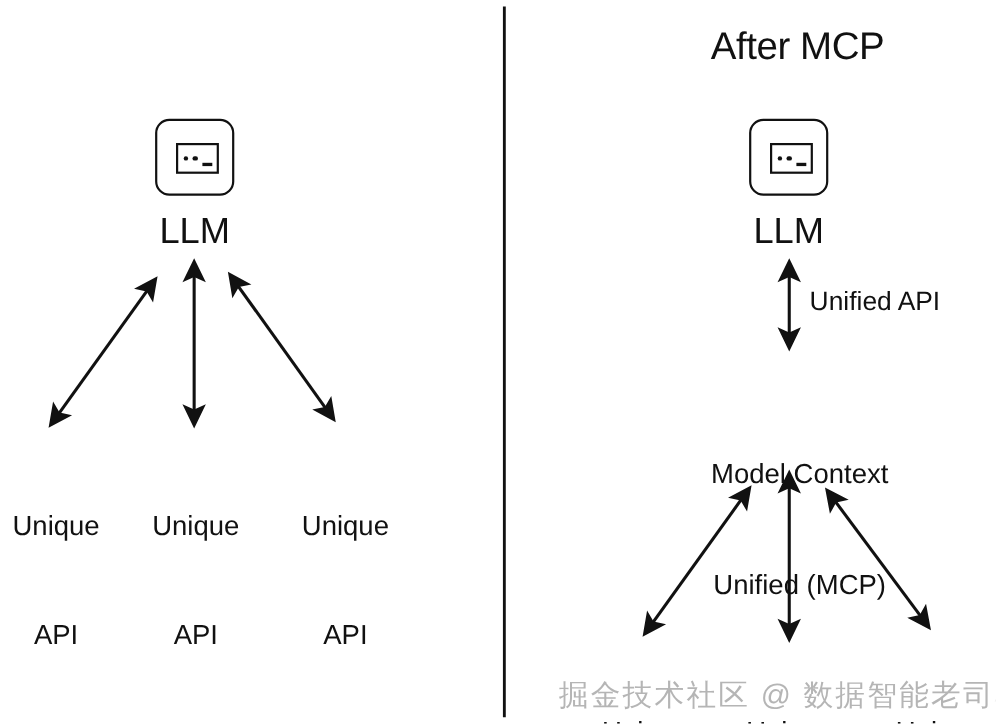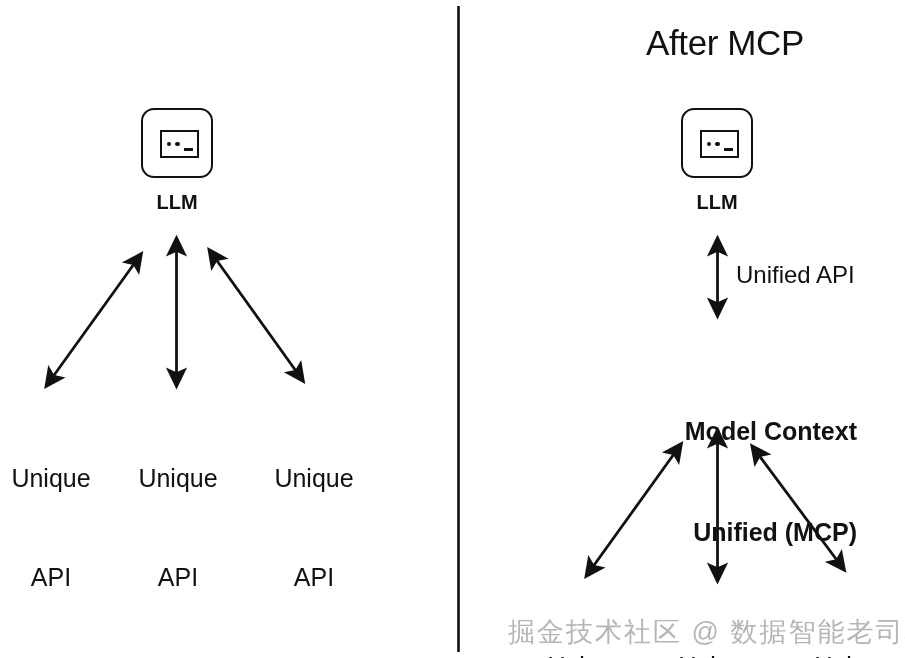--- a/index.html
+++ b/index.html
@@ -32,33 +32,32 @@
     text-align: center;
     line-height: 1.08;
     color: #111111;
   }
   .panel-title {
     font-size: 35px;
     font-weight: 400;
     letter-spacing: -0.4px;
   }
   .node-label {
-    font-size: 20px;
-    font-weight: 700;
+    font-size: 33px;
+    font-weight: 400;
   }
   .api-label {
     font-size: 25px;
     font-weight: 400;
     line-height: 1.32;
   }
   .mcp-label {
     font-size: 25px;
-    font-weight: 700;
+    font-weight: 400;
     line-height: 1.34;
-    text-align: right;
   }
   .edge-label {
     font-size: 24px;
     font-weight: 400;
   }
   .watermark {
     position: absolute;
     font-size: 27px;
     letter-spacing: 2px;
     color: rgba(120,120,120,0.55);

